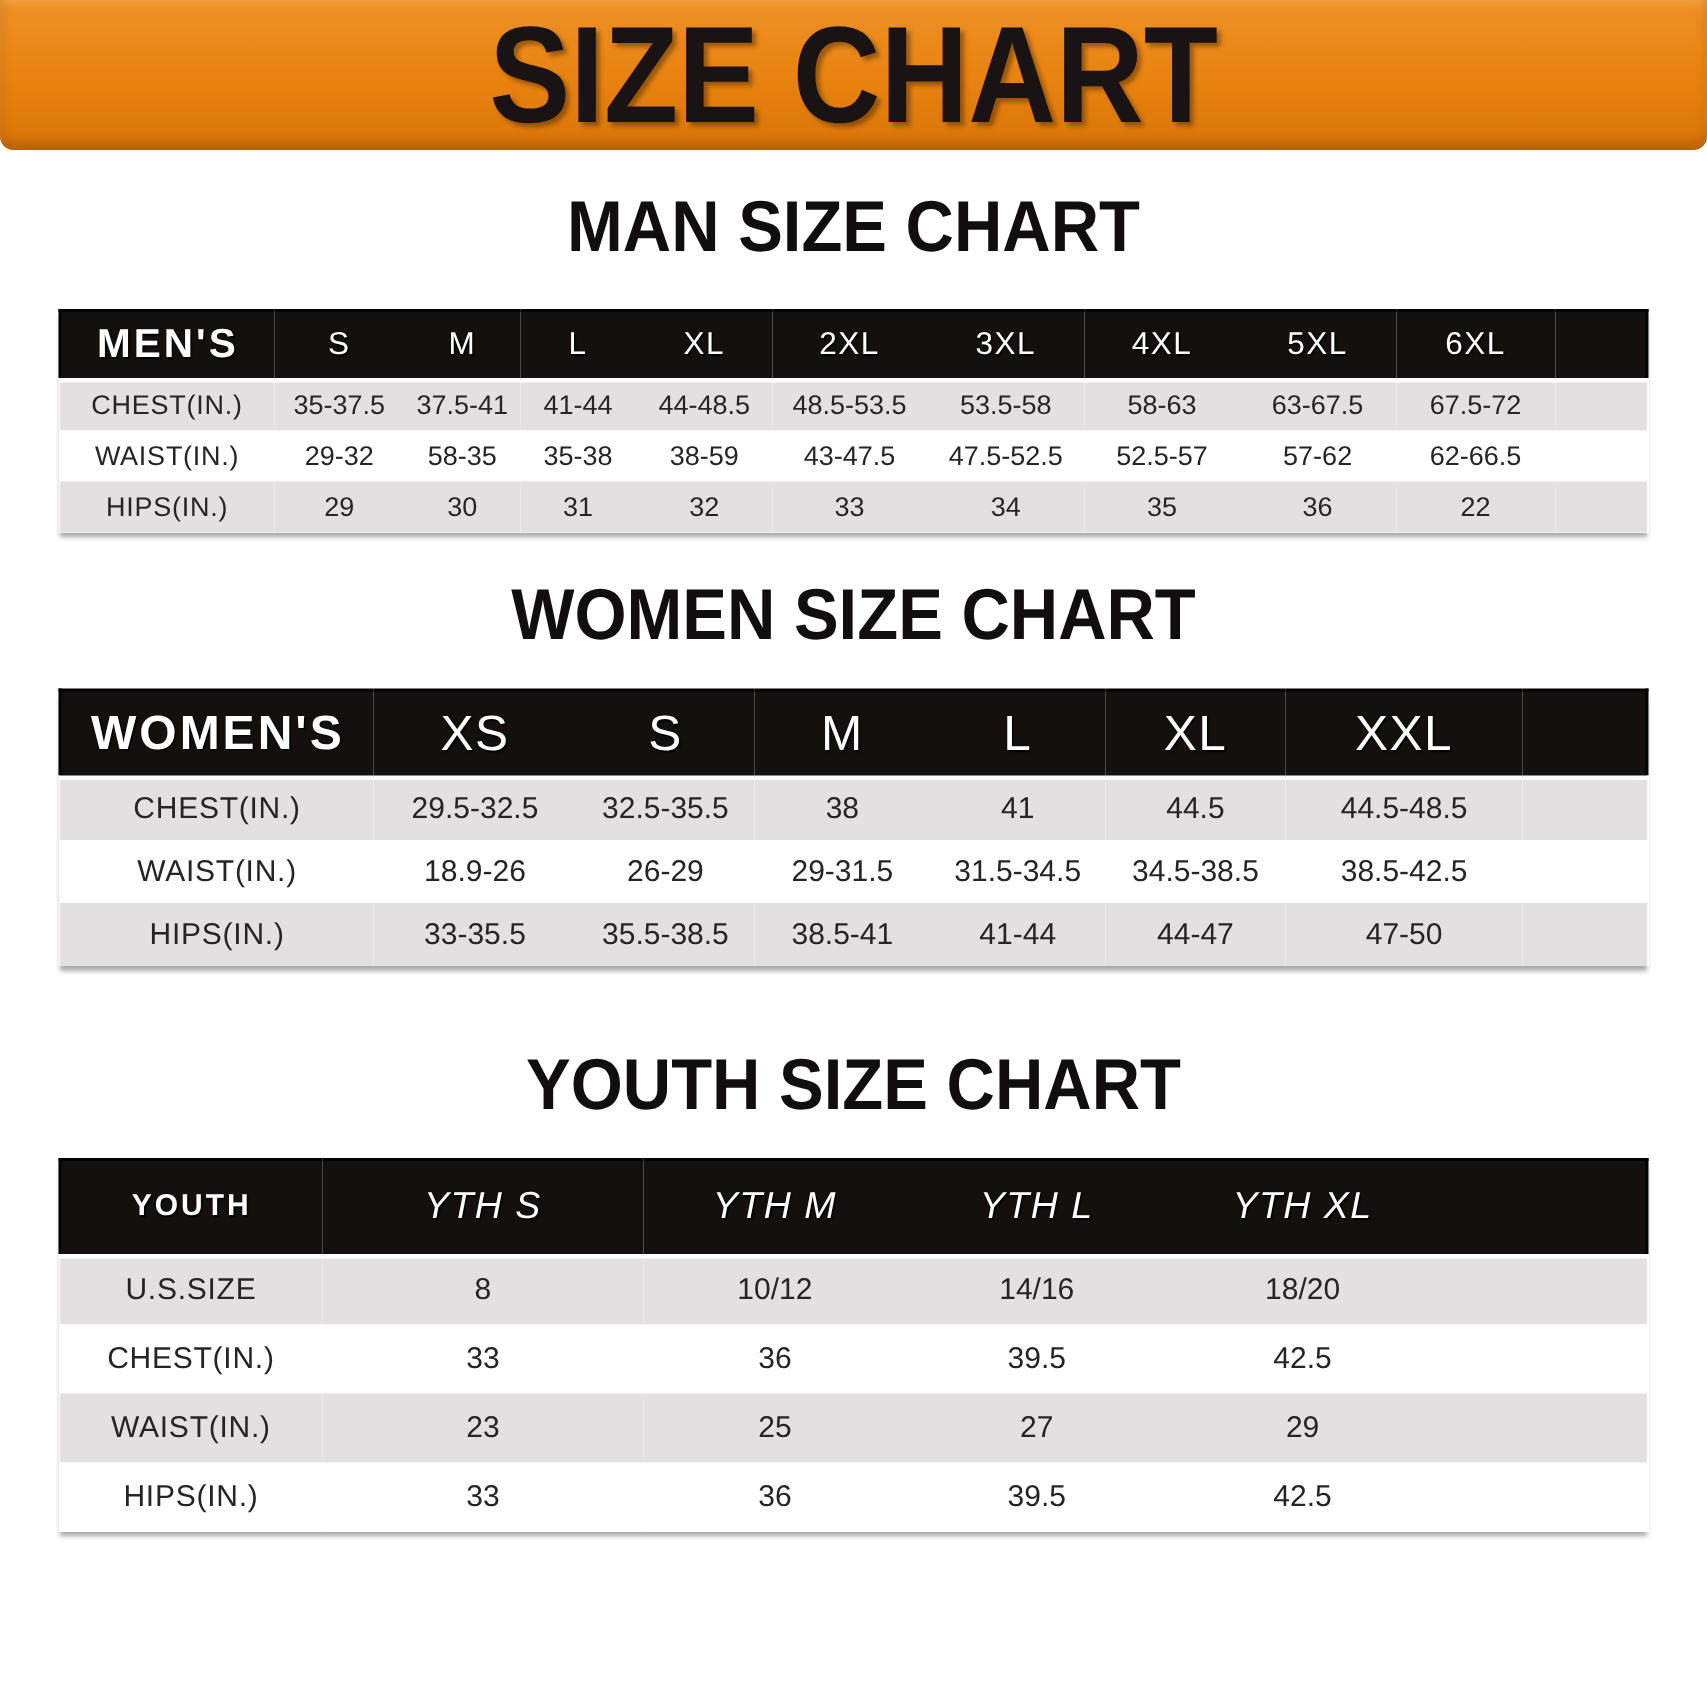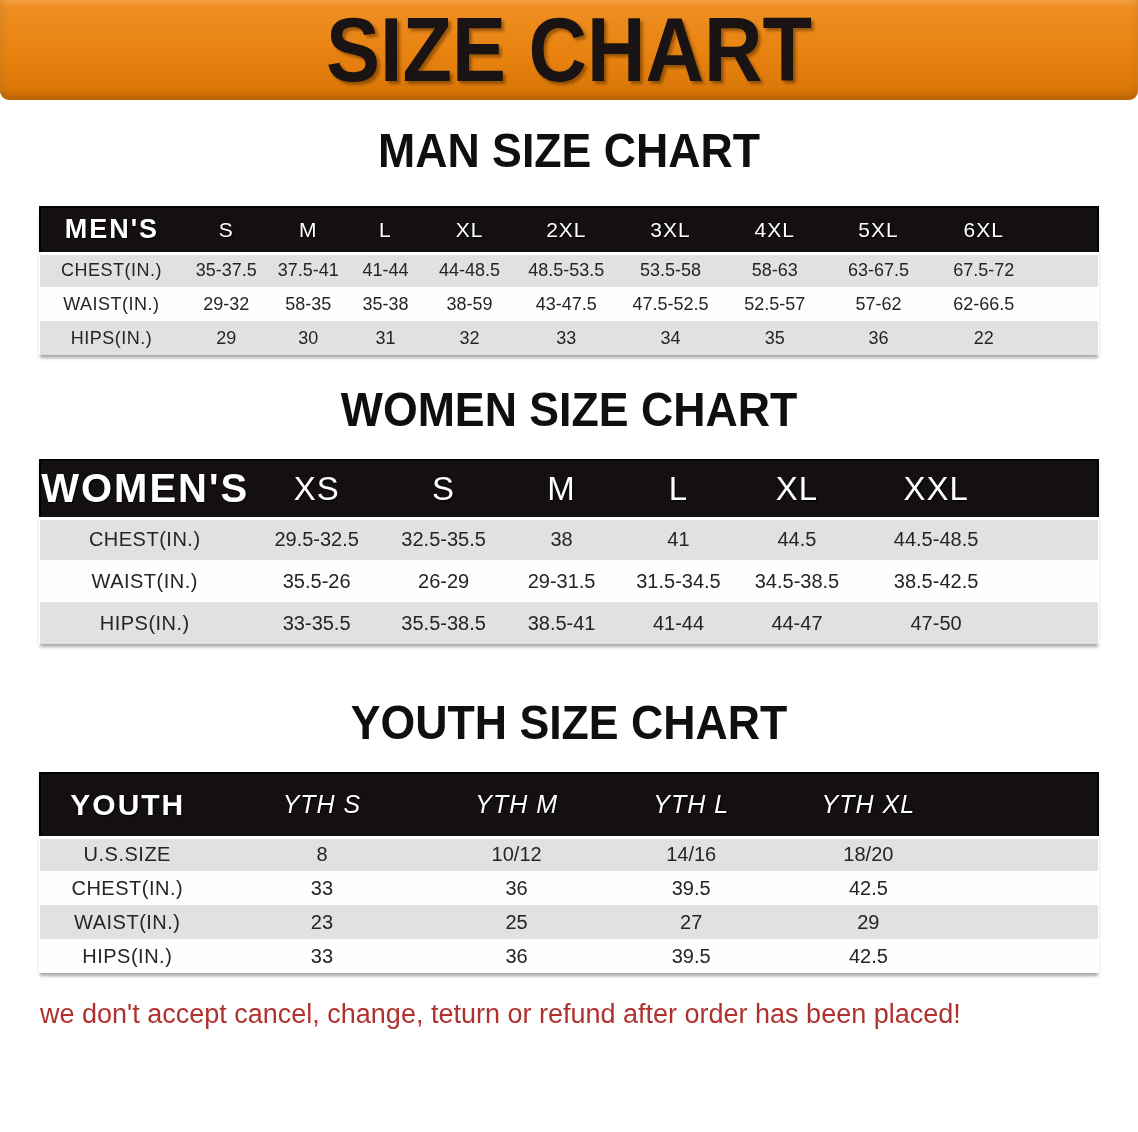--- a/index.html
+++ b/index.html
@@ -70,41 +70,41 @@
   }
   thead th:first-child { border-left: 2px solid #020202; }
   thead th:last-child  { border-right: 2px solid #020202; }
 
   .men   thead th { height: 46px; }
   .women thead th { height: 58px; }
   .youth thead th { height: 64px; }
 
   th.tbl-label-head { font-weight: bold; letter-spacing: 2px; }
   .men   th.tbl-label-head { font-size: 27px; }
-  .women th.tbl-label-head { font-size: 40px; }
-  .youth th.tbl-label-head { font-size: 30px; }
+  .women th.tbl-label-head { font-size: 32px; }
+  .youth th.tbl-label-head { font-size: 20px; }
 
   th.tbl-col-head { font-weight: normal; letter-spacing: 1px; }
   .men   th.tbl-col-head { font-size: 21px; }
   .women th.tbl-col-head { font-size: 33px; }
   .youth th.tbl-col-head { font-size: 25px; font-style: italic; }
 
   tbody td {
     text-align: center;
     color: #262424;
     padding: 0;
     white-space: nowrap;
   }
   tbody tr.gray  td { background: #e2e0e1; }
   tbody tr.white td { background: #fefefe; }
   tbody tr:first-child td { border-top: 3px solid #ffffff; }
 
   .men   tbody tr { height: 34px; font-size: 18px; }
   .women tbody tr { height: 42px; font-size: 20px; }
-  .youth tbody tr { height: 34px; font-size: 20px; }
+  .youth tbody tr { height: 46px; font-size: 20px; }
 
   td.row-label { letter-spacing: 0.5px; }
 
   
   .footer {
     margin: 18px 0 0 40px;
     color: #b0322e;
     font-size: 27px;
     line-height: 47px;
     white-space: nowrap;
@@ -222,21 +222,21 @@
         <td>29.5-32.5</td>
         <td>32.5-35.5</td>
         <td>38</td>
         <td>41</td>
         <td>44.5</td>
         <td>44.5-48.5</td>
         <td></td>
       </tr>
       <tr class="white">
         <td class="row-label">WAIST(IN.)</td>
-        <td>35.5-26</td>
+        <td>18.9-26</td>
         <td>26-29</td>
         <td>29-31.5</td>
         <td>31.5-34.5</td>
         <td>34.5-38.5</td>
         <td>38.5-42.5</td>
         <td></td>
       </tr>
       <tr class="gray">
         <td class="row-label">HIPS(IN.)</td>
         <td>33-35.5</td>
@@ -301,14 +301,13 @@
         <td>33</td>
         <td>36</td>
         <td>39.5</td>
         <td>42.5</td>
         <td></td>
       </tr>
     </tbody>
   </table>
 
 <div class="footer">
-  <div>we don't accept cancel, change, teturn or refund after order has been placed!</div>
 </div>
 
 </body></html>

